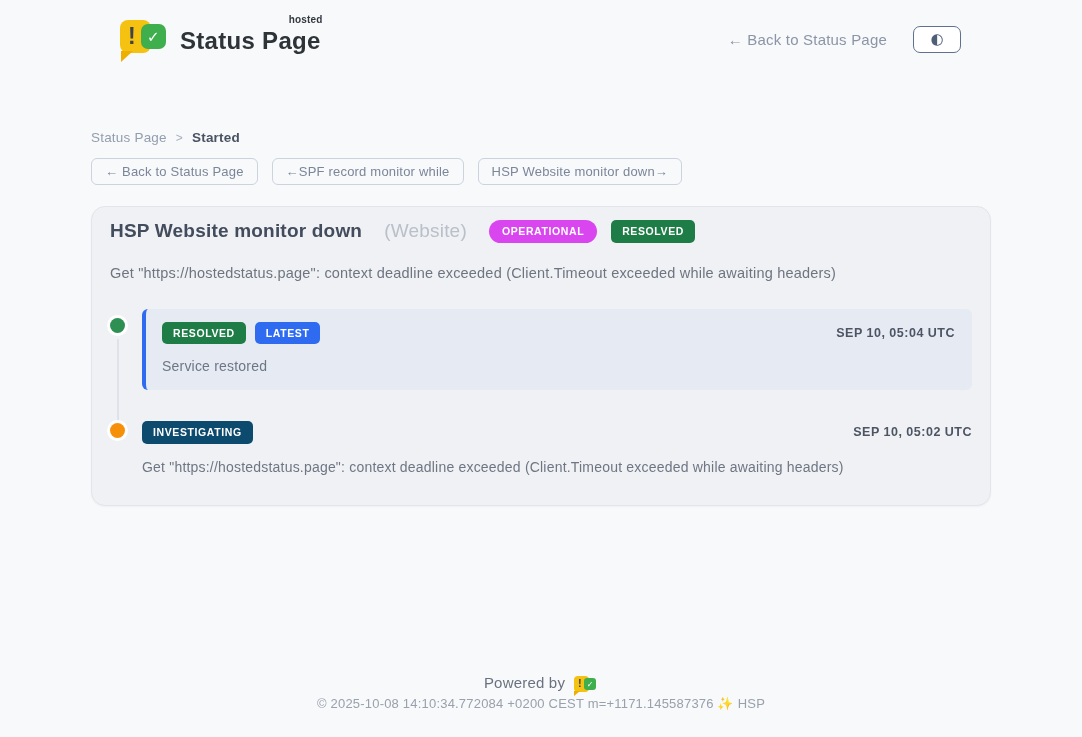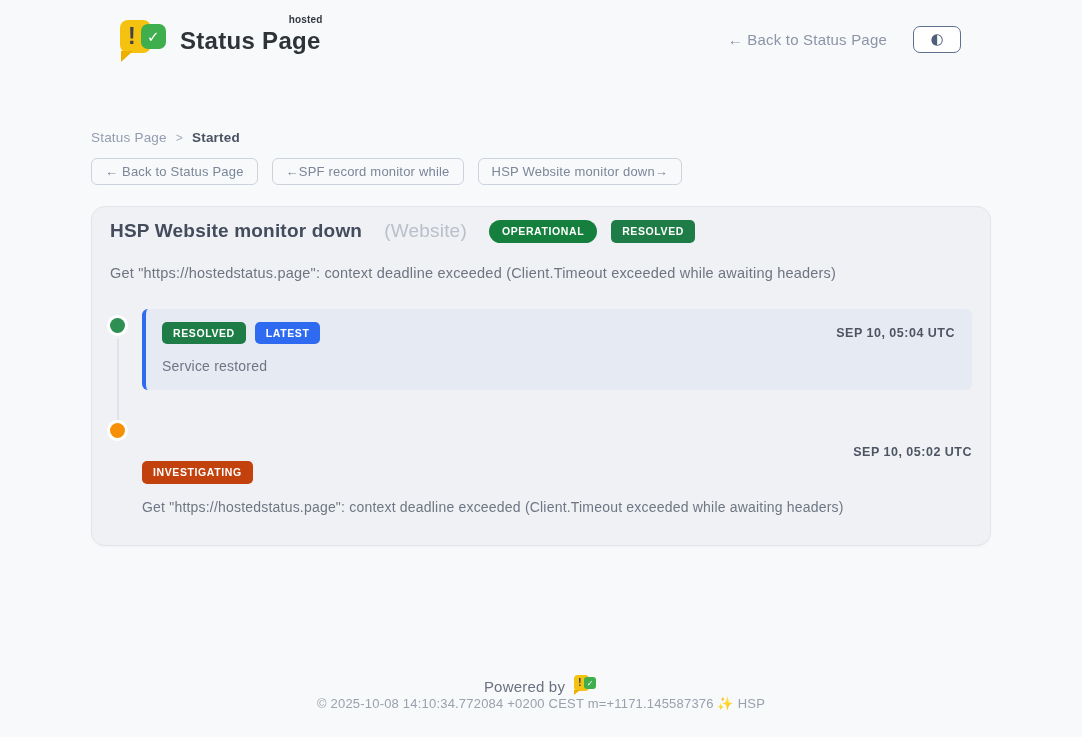--- a/index.html
+++ b/index.html
@@ -90,21 +90,21 @@
     box-shadow: 0 1px 2px rgba(20,30,50,0.04);
   }
   .card-title-row { display: flex; align-items: flex-start; flex-wrap: wrap; }
   .inc-title { font-size: 19px; font-weight: 700; color: #424c5c; }
   .inc-component { font-size: 19px; font-weight: 400; color: #b9c0ca; margin-left: 22px; }
   .badge {
     display: inline-block;
     color: #ffffff; font-size: 10.5px; font-weight: 700;
     letter-spacing: 0.6px; line-height: 1;
   }
-  .badge-operational { background: #15803d; border-radius: 999px; padding: 6px 13px; margin-left: 22px; }
+  .badge-operational { background: #d946ef; border-radius: 999px; padding: 6px 13px; margin-left: 22px; }
   .badge-resolved-hdr { background: #1e7d46; border-radius: 5px; padding: 6px 11px; margin-left: 14px; }
 
   .meta { margin-top: 10px; font-size: 13.5px; color: #747d8c; }
   .meta .meta-component { font-weight: 700; color: #4a5261; }
   .meta .dot-sep { margin: 0 4px; color: #747d8c; }
 
   .description { margin-top: 22px; font-size: 14.5px; color: #6e7581; }
 
   
   .timeline { margin-top: 28px; }
@@ -127,28 +127,28 @@
     background: #e6eaf3;
     border-left: 4px solid #2e6bf0;
     border-radius: 6px;
     padding: 13px 17px 16px 16px;
   }
   .tl-plain { flex: 1; padding-top: 1px; }
   .tl-head { display: flex; align-items: center; gap: 9px; }
   .tl-badge { border-radius: 5px; padding: 6px 11px; }
   .tl-badge.resolved { background: #1e7d46; }
   .tl-badge.latest { background: #2e6bf0; }
-  .tl-badge.investigating { background: #c2410c; margin-top: 40px; }
+  .tl-badge.investigating { background: #0c4a6e; }
   .tl-time { margin-left: auto; font-size: 12.5px; font-weight: 600; color: #4d5564; letter-spacing: 0.5px; }
   .tl-msg { margin-top: 14px; font-size: 14px; color: #6e7684; }
   .tl-plain .tl-msg { margin-top: 15px; }
 
   
   footer { margin-top: auto; padding-bottom: 26px; text-align: center; }
-  .powered { display: inline-flex; align-items: flex-end; gap: 9px; font-size: 15px; color: #6a7280; }
+  .powered { display: inline-flex; align-items: flex-start; gap: 9px; font-size: 15px; color: #6a7280; }
   .mini-mark { position: relative; width: 24px; height: 22px; display: inline-block; }
   .mini-mark .bubble { position: absolute; left: 0; top: 2px; width: 15px; height: 16px; background: #f5c211; border-radius: 4px; }
   .mini-mark .bubble::after {
     content: ""; position: absolute; left: 0; bottom: -4px;
     width: 0; height: 0;
     border-top: 5px solid #eeb000; border-right: 6px solid transparent;
   }
   .mini-mark .excl { position: absolute; left: 4px; top: 3px; font-size: 11px; font-weight: 800; color: #3d434b; z-index: 1; }
   .mini-mark .checkbox {
     position: absolute; left: 10px; top: 4px; width: 12px; height: 12px;

